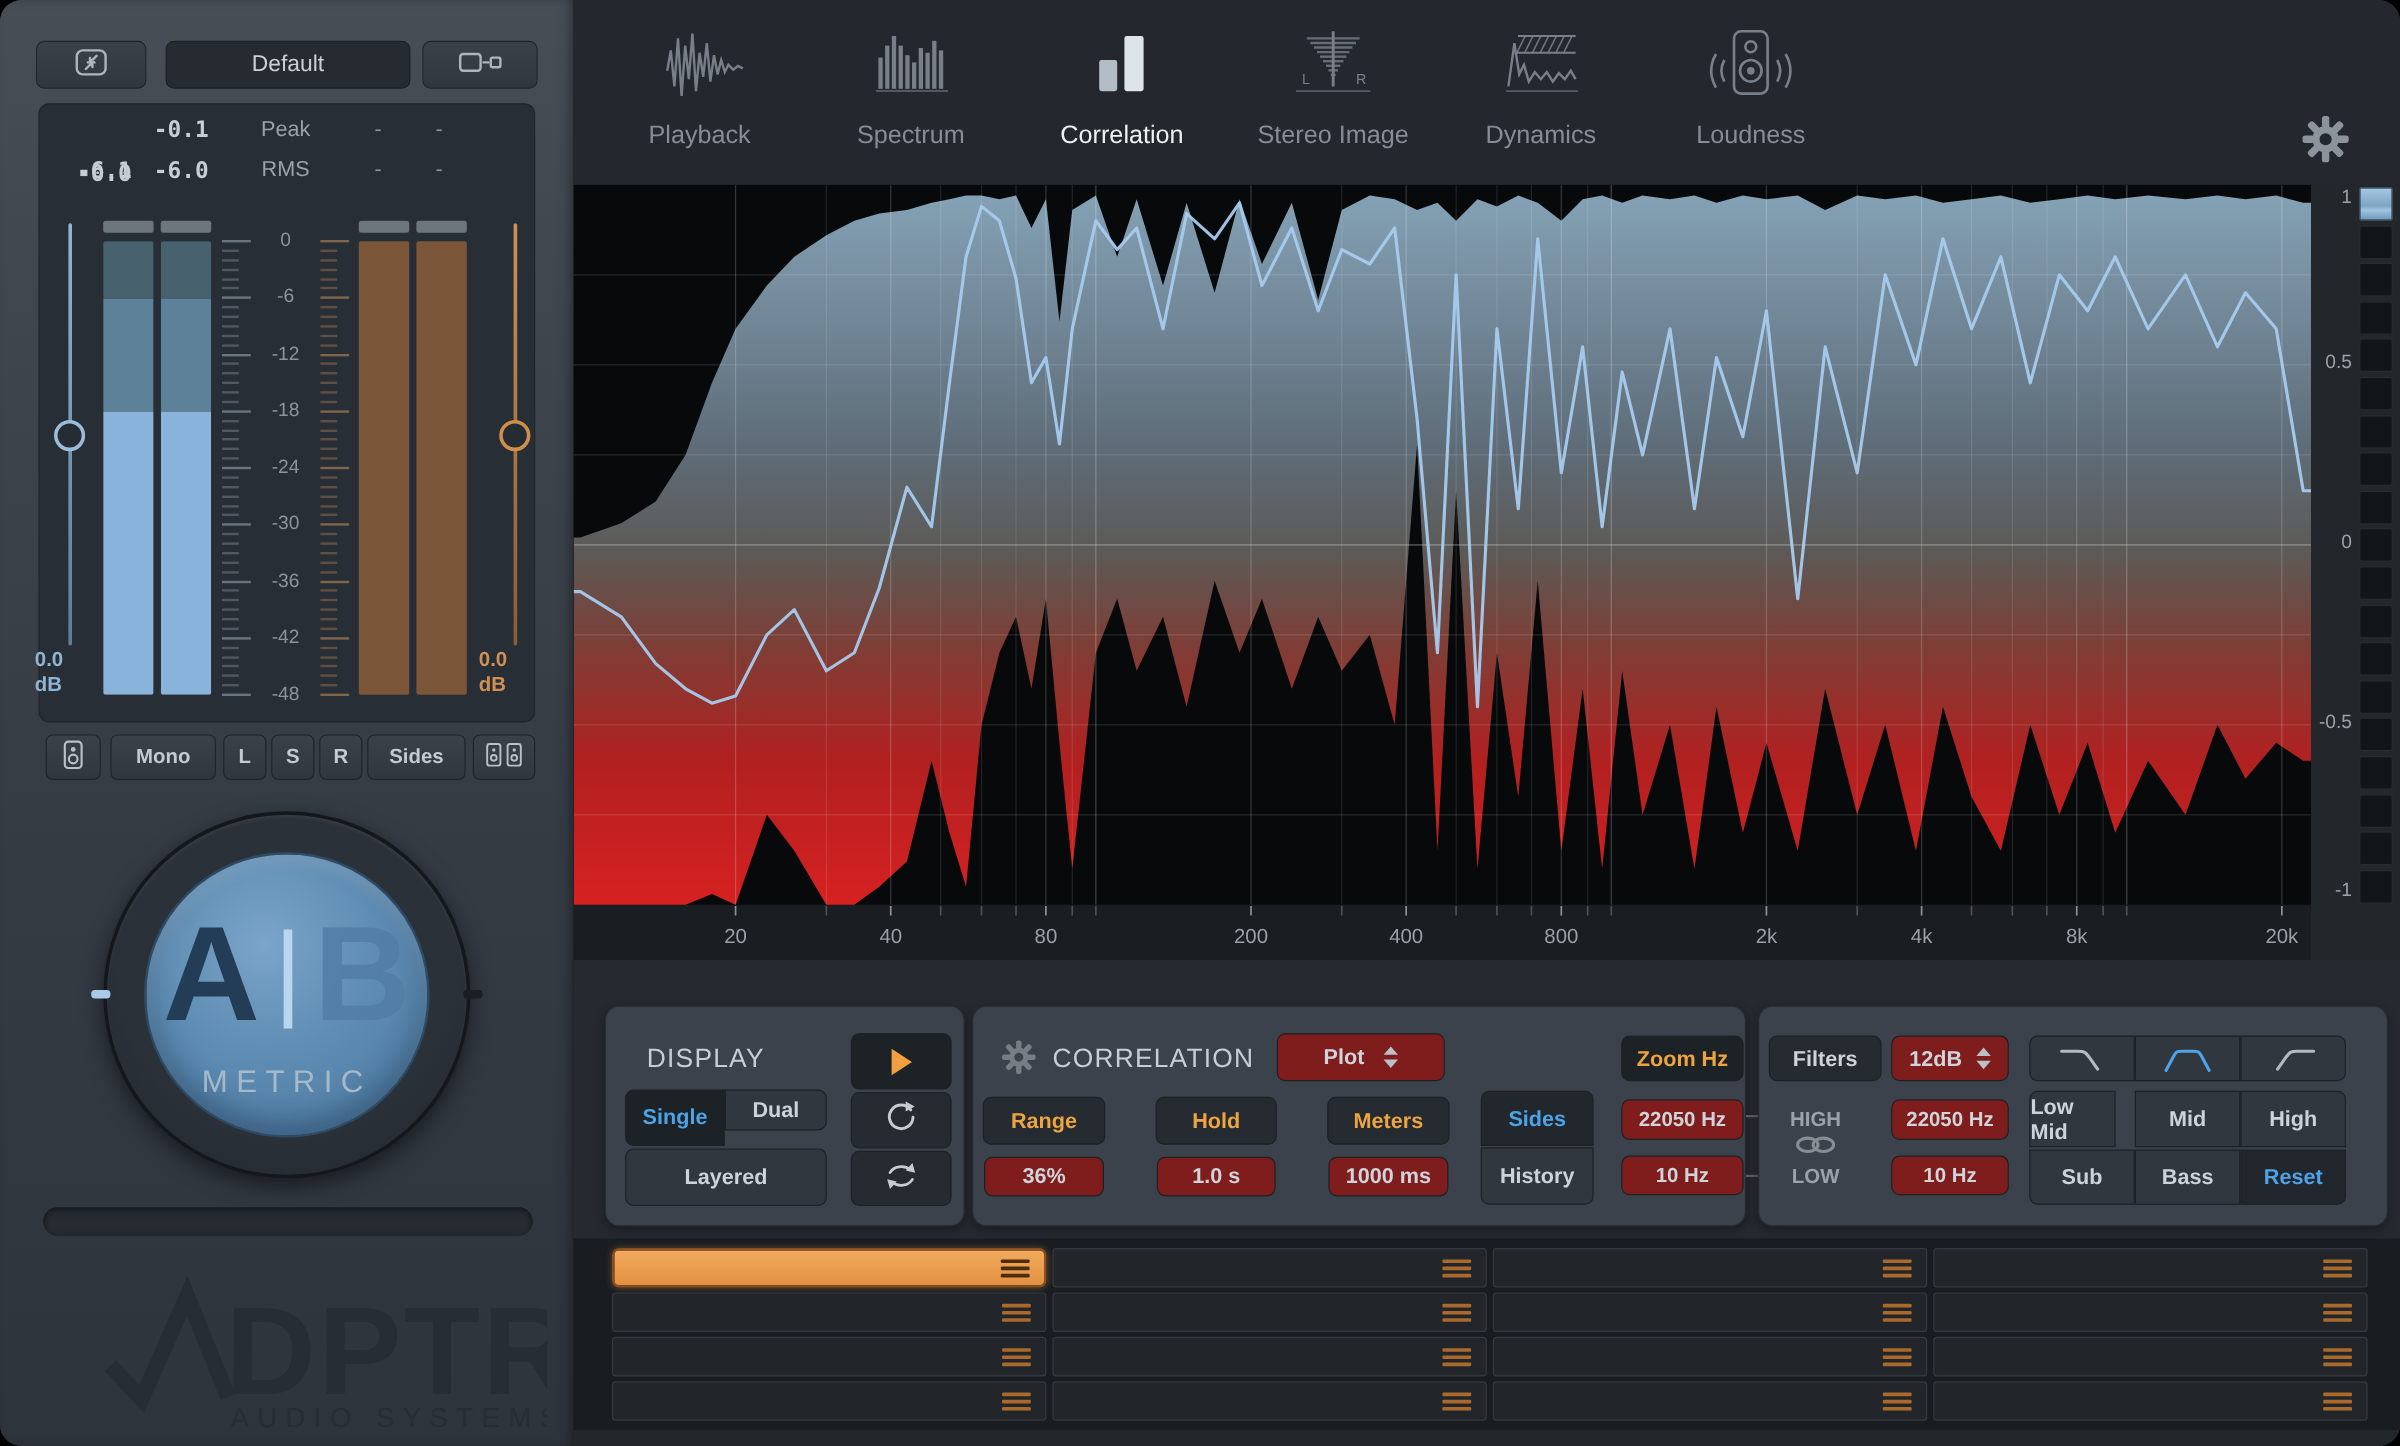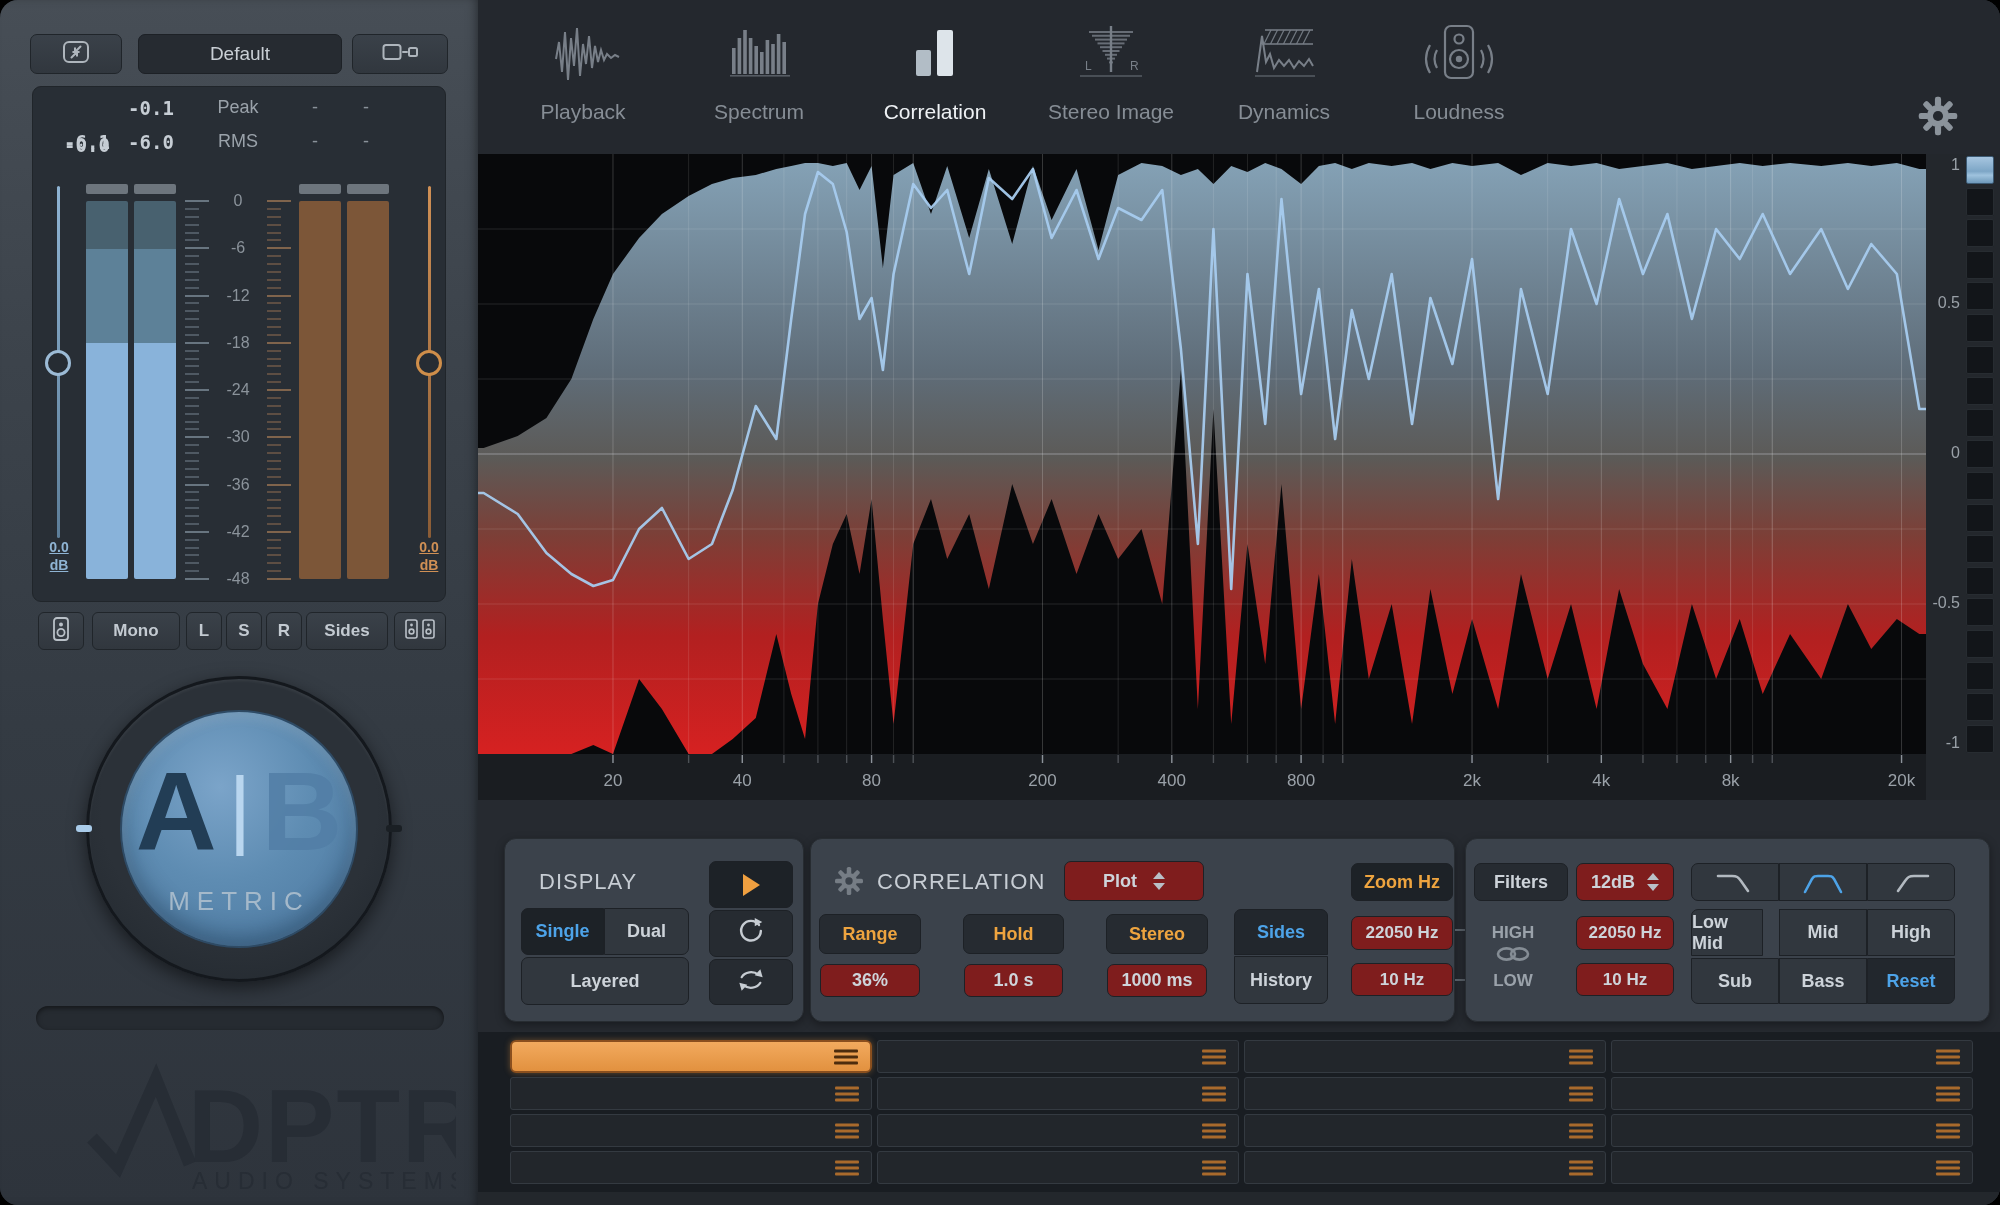--- a/index.html
+++ b/index.html
@@ -25,21 +25,21 @@
   .fader-track{position:absolute;width:3px;border-radius:2px;}
   .fader-handle{position:absolute;width:26px;height:26px;border-radius:50%;background:#262c33;cursor:pointer;}
   .cap{position:absolute;height:10px;border-radius:2px;background:#6d757d;}
   .bar{position:absolute;top:114px;width:42px;height:378px;border-radius:2px;overflow:hidden;}
   .bar .seg1{height:48px;background:#48616f;}
   .bar .seg2{height:94px;background:#5d8198;}
   .bar .seg3{height:236px;background:#89b3da;}
   .obar{position:absolute;top:114px;width:42px;height:378px;border-radius:2px;background:#7c5638;}
   .scale-lab{position:absolute;font-size:16px;color:#8b939b;transform:translate(-50%,-50%);}
   .tick{position:absolute;height:2px;}
-  .db-readout{position:absolute;width:60px;text-align:center;font-size:14px;font-weight:bold;line-height:1.25;text-decoration:underline;}
+  .db-readout{position:absolute;width:60px;text-align:left;font-size:17px;font-weight:bold;line-height:1.25;}
 
   #channel-row{position:absolute;left:0;top:612px;width:478px;height:38px;}
   .ch-btn{position:absolute;top:0;height:38px;border:1.5px solid #20252a;border-radius:6px;
     background:linear-gradient(180deg,#3a4149,#31373e);color:#c3cad1;font-size:17px;font-weight:bold;
     display:flex;align-items:center;justify-content:center;cursor:pointer;}
 
   #knob-ring{position:absolute;left:86px;top:676px;width:306px;height:306px;border-radius:50%;
     background:radial-gradient(circle at 50% 42%,#2b3138 60%,#20262c 100%);
     border:3px solid #14181d;box-shadow:0 6px 18px rgba(0,0,0,.5), inset 0 2px 3px rgba(255,255,255,.06);}
   #knob-disc{position:absolute;left:120px;top:710px;width:238px;height:238px;border-radius:50%;cursor:pointer;
@@ -567,21 +567,21 @@
           <span>
             <svg width="32" height="28" viewBox="0 0 34 30" fill="none" stroke="#c6ccd2" stroke-width="2.4" stroke-linecap="round">
               <path d="M7 12 A11 9 0 0 1 25 9.5"></path>
                 <polygon points="27,3.5 29.5,12 21,10" fill="#c6ccd2" stroke="none"></polygon>
               <path d="M27 18 A11 9 0 0 1 9 20.5"></path>
                 <polygon points="7,26.5 4.5,18 13,20" fill="#c6ccd2" stroke="none"></polygon>
             </svg>
           </span>
         </div>
         <div class="btn blue dark" style="left:16px;top:69px;width:83px;height:47px;border-radius:7px 0 0 7px;">Single</div>
-        <div class="btn flat" style="left:99px;top:69px;width:85px;height:47px;border-radius:0 7px 7px 0;">Dual</div>
+        <div class="btn flat" style="left:99px;top:69px;width:85px;height:34px;border-radius:0 7px 7px 0;">Dual</div>
         <div class="btn flat" style="left:16px;top:118px;width:168px;height:48px;">Layered</div>
       </div>
 
       <div class="card" style="left:332px;width:645px;">
         <div id="corr-gear" style="position:absolute;left:22px;top:26px;width:32px;height:32px;"><svg width="32" height="32" viewBox="0 0 40 40">
               <g fill="#767d85">
                 <circle cx="20" cy="20" r="10"></circle>
                 <rect x="17.2" y="2.5" width="5.6" height="9" rx="2" transform="rotate(0 20 20)"></rect>
                 <rect x="17.2" y="2.5" width="5.6" height="9" rx="2" transform="rotate(45 20 20)"></rect>
                 <rect x="17.2" y="2.5" width="5.6" height="9" rx="2" transform="rotate(90 20 20)"></rect>
@@ -601,21 +601,21 @@
               <i class="dn"></i>
             </span>
         </div>
 
         <div class="btn orange" style="left:8px;top:75px;width:102px;height:40px;">Range</div>
         <div class="valbox" style="left:9px;top:125px;width:100px;height:33px;">36%</div>
 
         <div class="btn orange" style="left:152px;top:75px;width:101px;height:40px;">Hold</div>
         <div class="valbox" style="left:153px;top:125px;width:99px;height:33px;">1.0 s</div>
 
-        <div class="btn orange" style="left:295px;top:75px;width:102px;height:40px;">Stereo</div>
+        <div class="btn orange" style="left:295px;top:75px;width:102px;height:40px;">Meters</div>
         <div class="valbox" style="left:296px;top:125px;width:100px;height:33px;">1000 ms</div>
 
         <div class="btn blue" style="left:423px;top:70px;width:94px;height:46px;border-radius:7px 7px 0 0;">Sides</div>
         <div class="btn flat" style="left:423px;top:117px;width:94px;height:48px;border-radius:0 0 7px 7px;">History</div>
 
         <div class="btn orange dark" style="left:540px;top:24px;width:102px;height:38px;">Zoom Hz</div>
         <div class="valbox" style="left:540px;top:77px;width:102px;height:34px;font-size:17px;">22050 Hz</div>
         <div class="valbox" style="left:540px;top:124px;width:102px;height:33px;font-size:17px;">10 Hz</div>
       </div>
 

